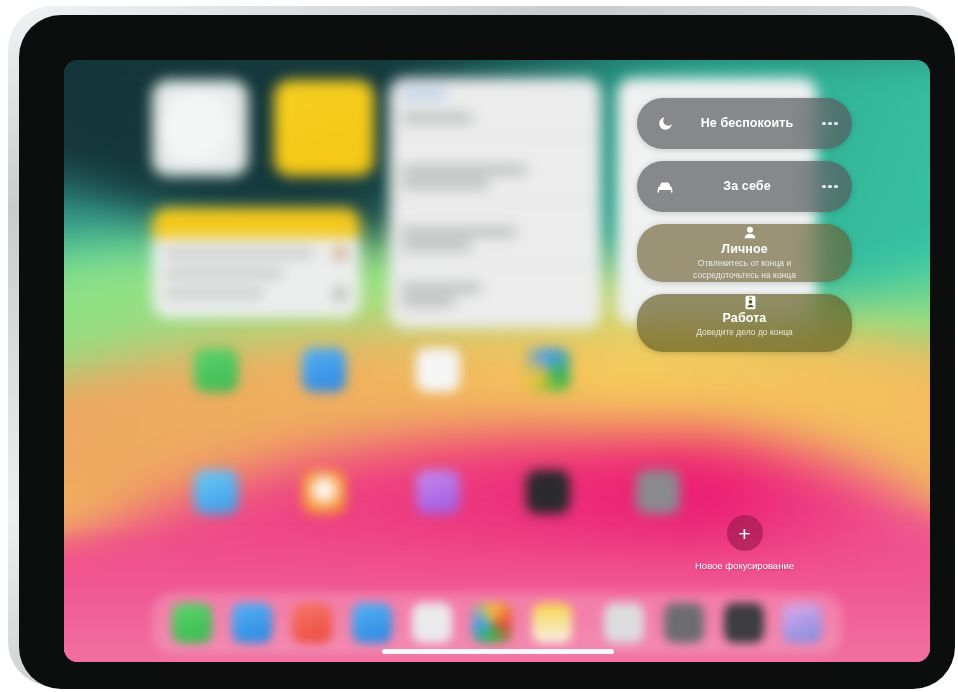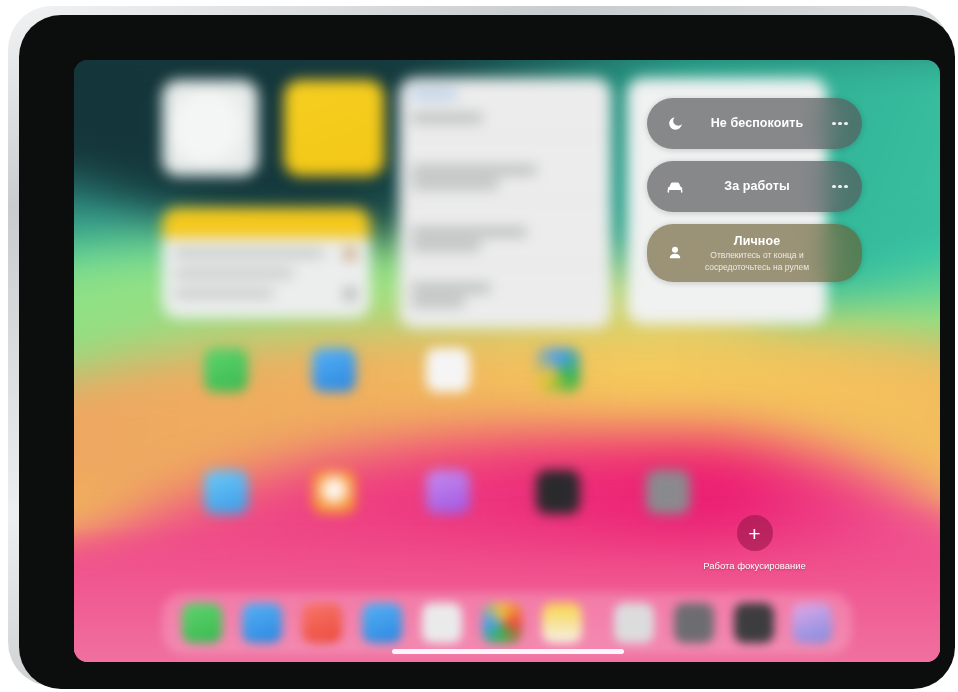--- a/index.html
+++ b/index.html
@@ -21,21 +21,21 @@
   }
   #bezel {
     position:absolute;
     left:11px; top:9px;
     width:936px; height:674px;
     border-radius:42px;
     background:#0c0d0d;
   }
   #screen {
     position:absolute;
-    left:55px; top:45px;
+    left:45px; top:45px;
     width:866px; height:602px;
     border-radius:14px;
     overflow:hidden;
     background:#17393c;
     padding-left:38px;
   }
 
   
   .wp { position:absolute; inset:0; }
   .wp-base {
@@ -140,21 +140,21 @@
     border-radius:26px;
     margin-bottom:12px;
     display:flex; align-items:center;
     backdrop-filter:blur(14px);
     -webkit-backdrop-filter:blur(14px);
     box-shadow:0 1px 6px rgba(0,0,0,0.18);
     overflow:hidden;
   }
   .pill-1line { height:51px; }
   .pill-2line { height:56px; }
-  .pill-tall  { height:58px; }
+  .pill-tall  { height:58px;flex-direction:column; }
 
   .pill-tint { position:absolute; inset:0; }
   .tint-grey { background:rgba(86,86,88,0.68); }
   .tint-warm { background:rgba(104,88,44,0.62); }
   .tint-olive{ background:rgba(96,88,30,0.66); }
 
   .pill-icon {
     position:relative; z-index:2;
     width:34px; margin-left:11px;
     display:flex; align-items:center; justify-content:center;
@@ -296,51 +296,67 @@
 
         <div class="pill pill-1line">
           <div class="pill-tint tint-grey"></div>
           <div class="pill-icon">
             <svg width="20" height="20" viewBox="0 0 24 24" fill="none" stroke="currentColor" stroke-width="1.8">
               <path d="M4 16v2M20 16v2" stroke-linecap="round"></path>
               <path d="M3.5 15.5h17v-3l-1.6-.6-2-4.2A2 2 0 0 0 15.1 6.5H8.9a2 2 0 0 0-1.8 1.2l-2 4.2-1.6.6z" fill="currentColor" stroke="none"></path>
             </svg>
           </div>
           <div class="pill-text">
-            <div class="pill-title">За работы</div>
+            <div class="pill-title">За себе</div>
           </div>
           <div class="pill-menu">
               <i></i>
               <i></i>
               <i></i>
             </div>
         </div>
 
 
         <div class="pill pill-tall">
           <div class="pill-tint tint-warm"></div>
           <div class="pill-icon">
             <svg width="18" height="18" viewBox="0 0 24 24" fill="currentColor">
               <circle cx="12" cy="7.5" r="4"></circle>
               <path d="M12 13c-4.2 0-7 2.4-7 5.2 0 .5.4.8.9.8h12.2c.5 0 .9-.3.9-.8 0-2.8-2.8-5.2-7-5.2z"></path>
             </svg>
           </div>
           <div class="pill-text">
             <div class="pill-title">Личное</div>
             <div class="pill-sub">Отвлекитесь от конца и</div>
-            <div class="pill-sub">сосредоточьтесь на рулем</div>
+            <div class="pill-sub">сосредоточьтесь на конца</div>
           </div>
           <div class="pill-menu-spacer"></div>
         </div>
 
+        <div class="pill pill-tall">
+          <div class="pill-tint tint-olive"></div>
+          <div class="pill-icon">
+            <svg width="17" height="17" viewBox="0 0 24 24">
+              <rect x="5" y="2.5" width="14" height="19" rx="2.6" fill="currentColor"></rect>
+              <rect x="10" y="4.6" width="4" height="1.8" rx="0.9" fill="#60581e"></rect>
+              <circle cx="12" cy="11" r="2.6" fill="#60581e"></circle>
+              <path d="M7.6 18.6c0-2.3 2-3.6 4.4-3.6s4.4 1.3 4.4 3.6z" fill="#60581e"></path>
+            </svg>
+          </div>
+          <div class="pill-text">
+            <div class="pill-title">Работа</div>
+            <div class="pill-sub">Доведите дело до конца</div>
+          </div>
+          <div class="pill-menu-spacer"></div>
+        </div>
       </div>
 
       <div id="new-focus">
         <div class="plus-btn">
           <span>+</span>
         </div>
-        <div class="plus-label">Работа фокусирование</div>
+        <div class="plus-label">Новое фокусирование</div>
       </div>
 
       <div class="home-indicator"></div>
     </div>
   </div>
 </div>
 
 </body></html>

